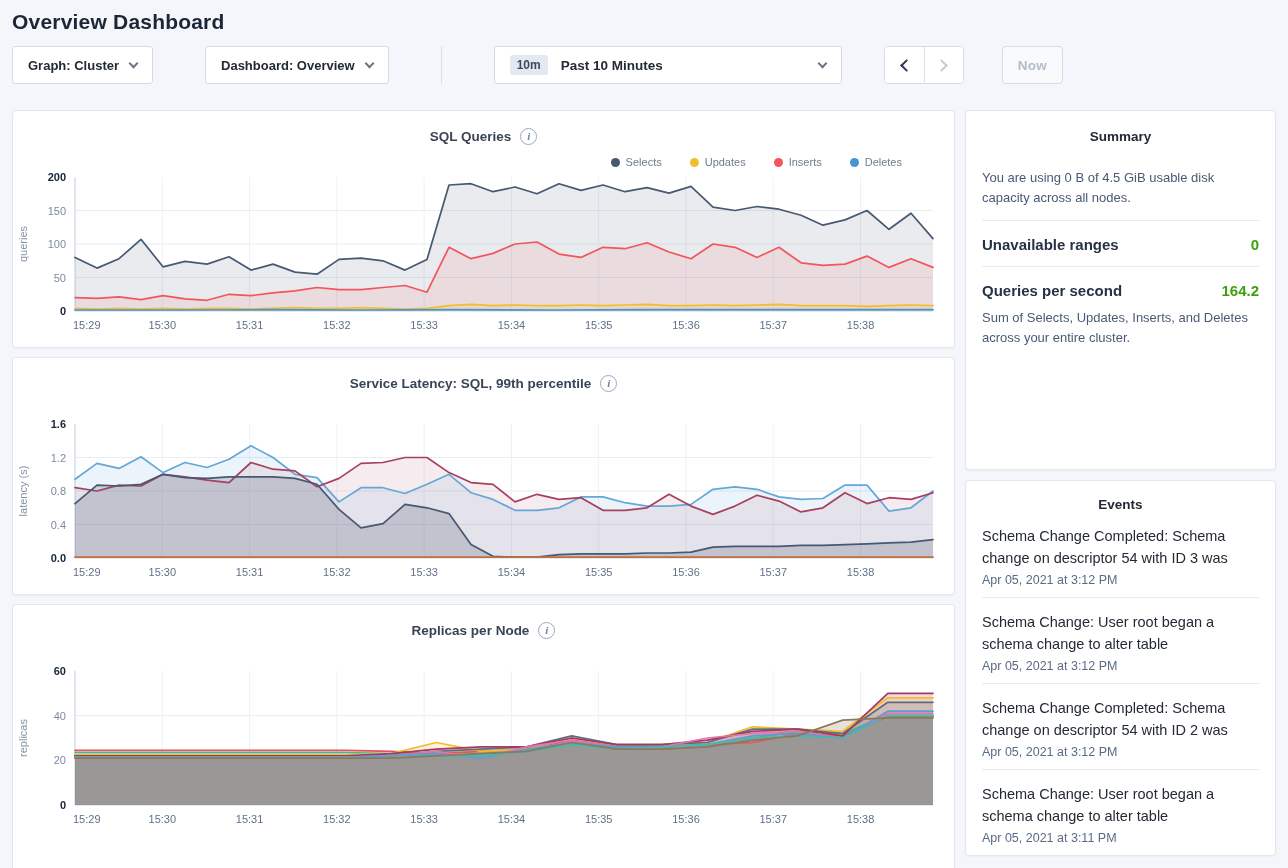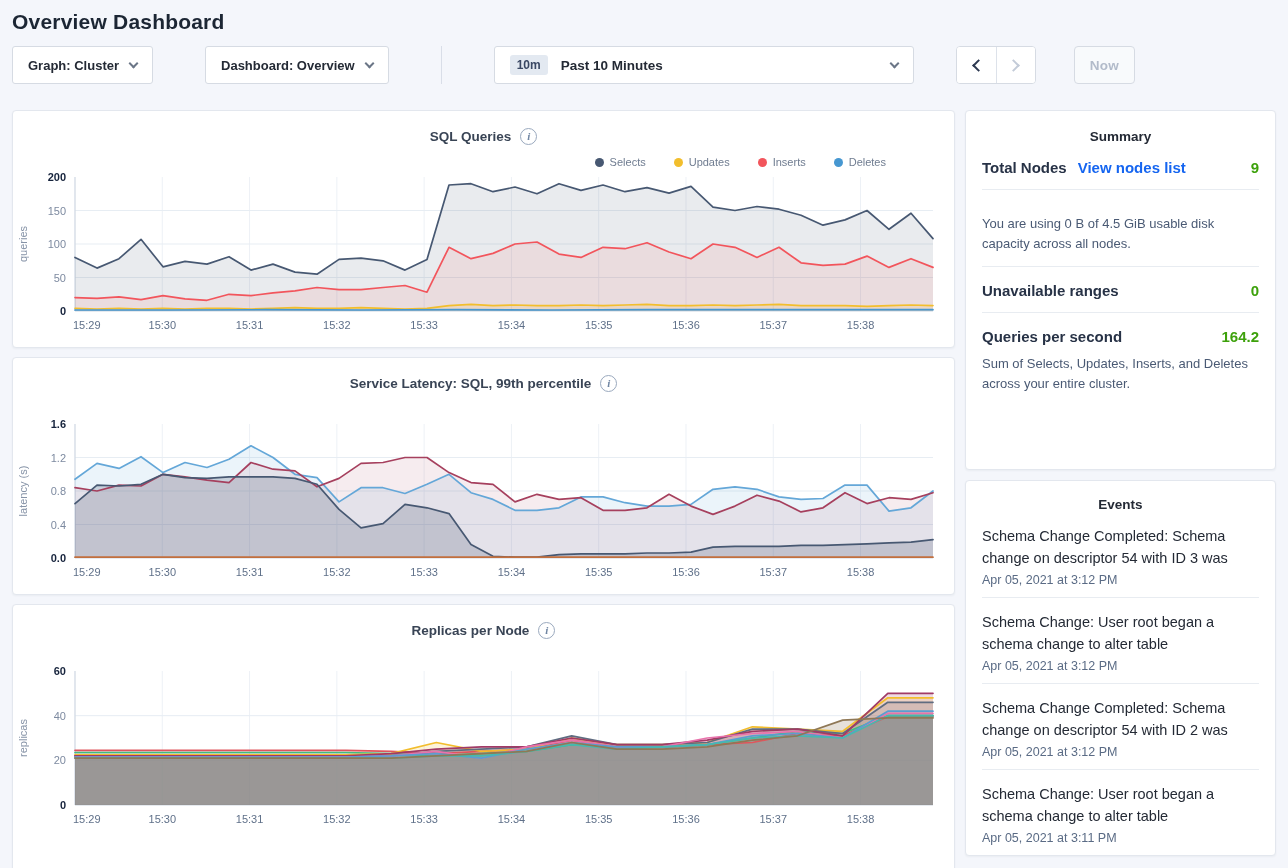--- a/index.html
+++ b/index.html
@@ -18,21 +18,21 @@
   .toolbar { display:flex; align-items:center; margin:11px 12px 0; height:40px;gap:28px; }
   .dd {
     background:#fff; border:1px solid #d6dbe3; border-radius:3px; height:38px;
     display:inline-flex; align-items:center; padding:0 15px; gap:11px;
     font-size:13px; font-weight:700; color:#242a35; margin-right:24px; cursor:pointer;
   }
   .chev { width:7px; height:7px; border-right:2px solid #6b7687; border-bottom:2px solid #6b7687;
           transform:rotate(45deg); margin-top:-4px; }
   .vdiv { width:1px; height:38px; background:#d9dee8; margin-right:24px; }
   .timesel {
-    background:#fff; border:1px solid #d6dbe3; border-radius:3px; height:38px; width:420px;
+    background:#fff; border:1px solid #d6dbe3; border-radius:3px; height:38px; width:348px;
     display:flex; align-items:center; padding:0 15px; gap:13px; cursor:pointer;
   }
   .badge10m { background:#e3e9f1; border-radius:3px; font-size:12px; font-weight:700; color:#3a4864; padding:3px 7px; }
   .range-label { font-size:13.5px; font-weight:700; color:#242a35; }
   .timesel .chev { margin-left:auto; }
   .pager { display:flex; margin-left:14px; border:1px solid #d6dbe3; border-radius:4px; background:#fff; height:38px; overflow:hidden; }
   .pager .pbtn { width:39px; height:100%; border:none; background:#fff; display:flex; align-items:center; justify-content:center; cursor:pointer; }
   .pager .pbtn + .pbtn { border-left:1px solid #dde2ea; }
   .arrow-left  { width:9px; height:9px; border-left:2.5px solid #2c3850; border-bottom:2.5px solid #2c3850; transform:rotate(45deg); margin-left:4px; }
   .arrow-right { width:9px; height:9px; border-right:2.5px solid #c3cbd8; border-bottom:2.5px solid #c3cbd8; transform:rotate(-45deg); margin-right:4px; }
@@ -47,21 +47,21 @@
   .panel { background:#fff; border:1px solid #e3e7ee; border-radius:4px; box-shadow:0 1px 2px rgba(40,50,80,.05); }
 
   
   .chart-panel { height:238px; position:relative; }
   .chart-panel.tall { height:280px; }
   .chart-title { display:flex; justify-content:center; align-items:center; gap:9px;
                  padding-top:17px; font-size:13.5px; font-weight:700; color:#394455; }
   .info-i { width:17px; height:17px; border:1px solid #9aa9be; border-radius:50%; color:#6f85a2;
             font-size:11px; line-height:1; display:inline-flex; align-items:center; justify-content:center;
             font-family:"Liberation Serif", serif; font-style:italic; cursor:pointer; flex:none; }
-  .legend { position:absolute; top:45px; right:68px; display:flex; gap:28px; }
+  .legend { position:absolute; top:45px; right:52px; display:flex; gap:28px; }
   .legend-item { font-size:11px; color:#6f7c90; display:flex; align-items:center; gap:6px; cursor:pointer; }
   .legend-item .dot { width:9px; height:9px; border-radius:50%; }
   .ylab { position:absolute; top:66px; left:4px; width:134px; height:14px; text-align:center;
           font-size:11px; color:#8693a7; transform-origin:0 0; transform:rotate(-90deg) translateX(-134px); }
   svg.chart { position:absolute; left:14px; top:56px; }
   svg.chart text { font-family:"Liberation Sans", sans-serif; }
 
   
   .summary-panel { height:360px; padding:18px 16px 0; }
   .side-title { text-align:center; font-weight:700; font-size:13.5px; color:#242a35; }
@@ -285,27 +285,20 @@
         </svg>
     </section>
 
   </div>
 
   <div class="side-col">
 
     <section class="panel summary-panel">
       <div class="side-title">Summary</div>
 
-      <div class="srow">
-        <div class="srow-head">
-          <span class="slabel">Total Nodes</span>
-          <a class="slink">View nodes list</a>
-          <span class="sval">9</span>
-        </div>
-      </div>
 
       <div class="srow">
         <div class="scaption">You are using 0 B of 4.5 GiB usable disk capacity across all nodes.</div>
       </div>
 
       <div class="srow">
         <div class="srow-head">
           <span class="slabel">Unavailable ranges</span>
           <span class="sval">0</span>
         </div>

